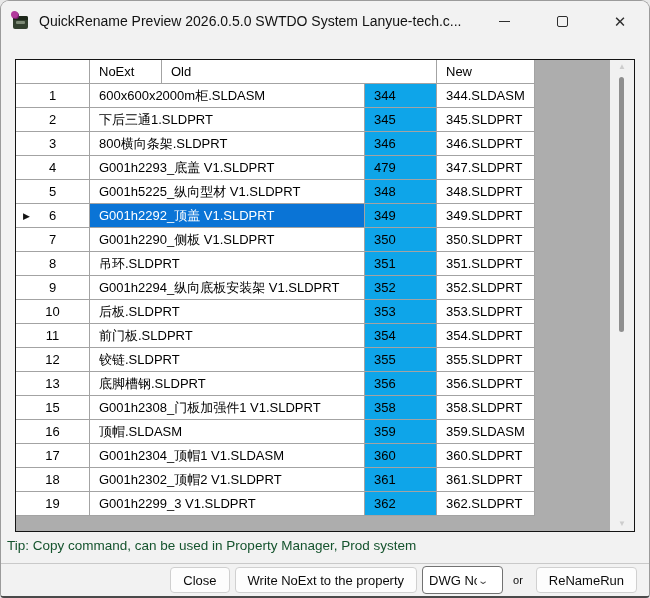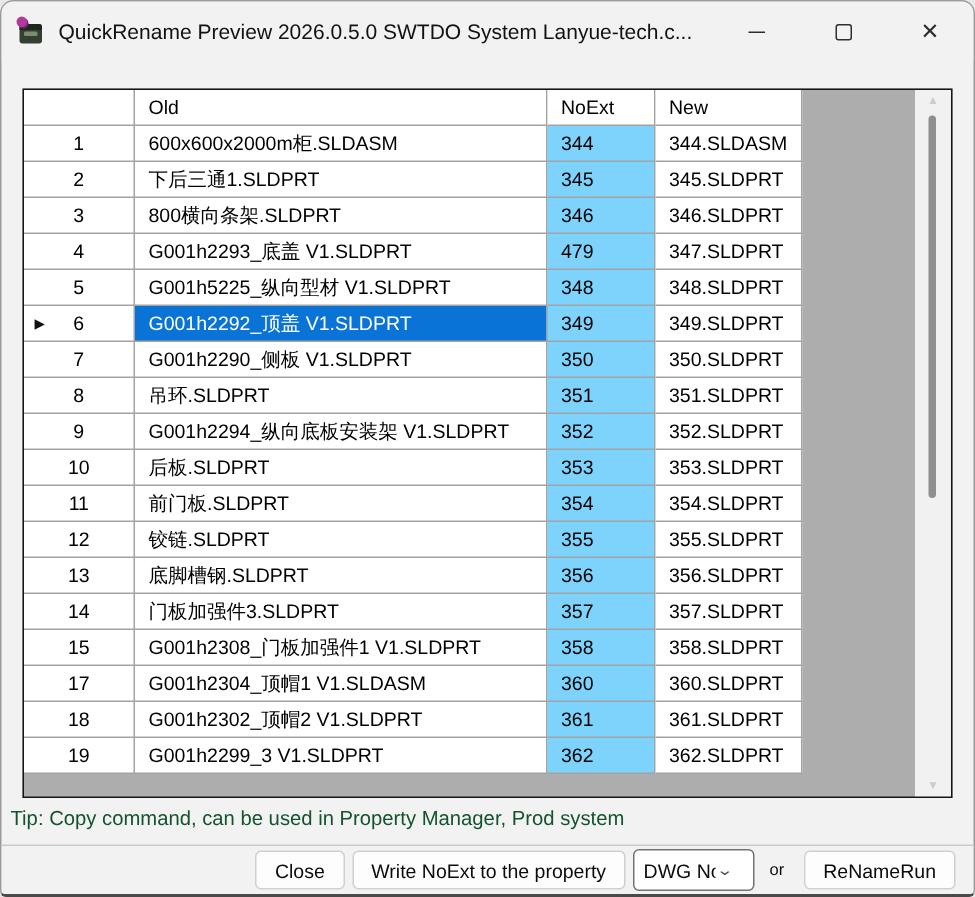--- a/index.html
+++ b/index.html
@@ -35,21 +35,21 @@
   }
   .grid-inner { position:absolute; left:0; top:0; width:594px; height:100%; overflow:hidden; }
   .g-row { display:flex; height:24px; background:transparent; }
   .g-cell {
     height:24px; background:#fff; border-right:1px solid #a3a3a3; border-bottom:1px solid #a3a3a3;
     font-size:13px; color:#000; display:flex; align-items:center; padding:0 0 0 9px;
     white-space:nowrap; overflow:hidden; flex:0 0 auto;
   }
   .c-rowhdr { width:74px; justify-content:center; padding:0; position:relative; }
   .c-old    { width:275px; }
-  .c-noext  { width:72px; background:#7dd3fc; }
+  .c-noext  { width:72px; background:#0ea5e9; }
   .c-new    { width:98px; }
   .g-header .g-cell { background:#fff; }
   .g-row .sel { background:#0a74d6; color:#fff; }
   .row-marker { position:absolute; left:7px; top:50%; transform:translateY(-50%); font-size:9px; color:#111; display:none; line-height:1; }
   .g-row.is-current .row-marker { display:block; }
 
   
   .vscroll { position:absolute; top:0; right:0; width:24px; height:100%; background:#f1f1f1; }
   .vs-arrow { position:absolute; left:0; width:100%; text-align:center; font-size:8px; color:#cdcdcd; line-height:10px; }
   .vs-up { top:2px; } .vs-down { bottom:2px; }
@@ -98,22 +98,22 @@
       <div class="win-btn">
           <span class="glyph-close">✕</span>
         </div>
     </div>
   </div>
 
   <div class="grid">
     <div class="grid-inner">
       <div class="g-row g-header">
         <div class="g-cell c-rowhdr"></div>
+        <div class="g-cell c-noext" style="background:#fff;">NoExt</div>
         <div class="g-cell c-old">Old</div>
-        <div class="g-cell c-noext" style="background:#fff;">NoExt</div>
         <div class="g-cell c-new">New</div>
       </div>
       <div id="rows-host">
     <div class="g-row">
       <div class="g-cell c-rowhdr">
 
         <span class="row-num">1</span>
       </div>
       <div class="g-cell c-old">600x600x2000m柜.SLDASM</div>
       <div class="g-cell c-noext">344</div>
@@ -233,40 +233,40 @@
     <div class="g-row">
       <div class="g-cell c-rowhdr">
 
         <span class="row-num">13</span>
       </div>
       <div class="g-cell c-old">底脚槽钢.SLDPRT</div>
       <div class="g-cell c-noext">356</div>
       <div class="g-cell c-new">356.SLDPRT</div>
     </div>
 
-    <div class="g-row">
-      <div class="g-cell c-rowhdr">
-
-        <span class="row-num">14</span>
-      </div>
-      <div class="g-cell c-old">门板加强件3.SLDPRT</div>
-      <div class="g-cell c-noext">357</div>
-      <div class="g-cell c-new">357.SLDPRT</div>
-    </div>
 
     <div class="g-row">
       <div class="g-cell c-rowhdr">
 
         <span class="row-num">15</span>
       </div>
       <div class="g-cell c-old">G001h2308_门板加强件1 V1.SLDPRT</div>
       <div class="g-cell c-noext">358</div>
       <div class="g-cell c-new">358.SLDPRT</div>
     </div>
 
+    <div class="g-row">
+      <div class="g-cell c-rowhdr">
+
+        <span class="row-num">16</span>
+      </div>
+      <div class="g-cell c-old">顶帽.SLDASM</div>
+      <div class="g-cell c-noext">359</div>
+      <div class="g-cell c-new">359.SLDASM</div>
+    </div>
 
     <div class="g-row">
       <div class="g-cell c-rowhdr">
 
         <span class="row-num">17</span>
       </div>
       <div class="g-cell c-old">G001h2304_顶帽1 V1.SLDASM</div>
       <div class="g-cell c-noext">360</div>
       <div class="g-cell c-new">360.SLDPRT</div>
     </div>

